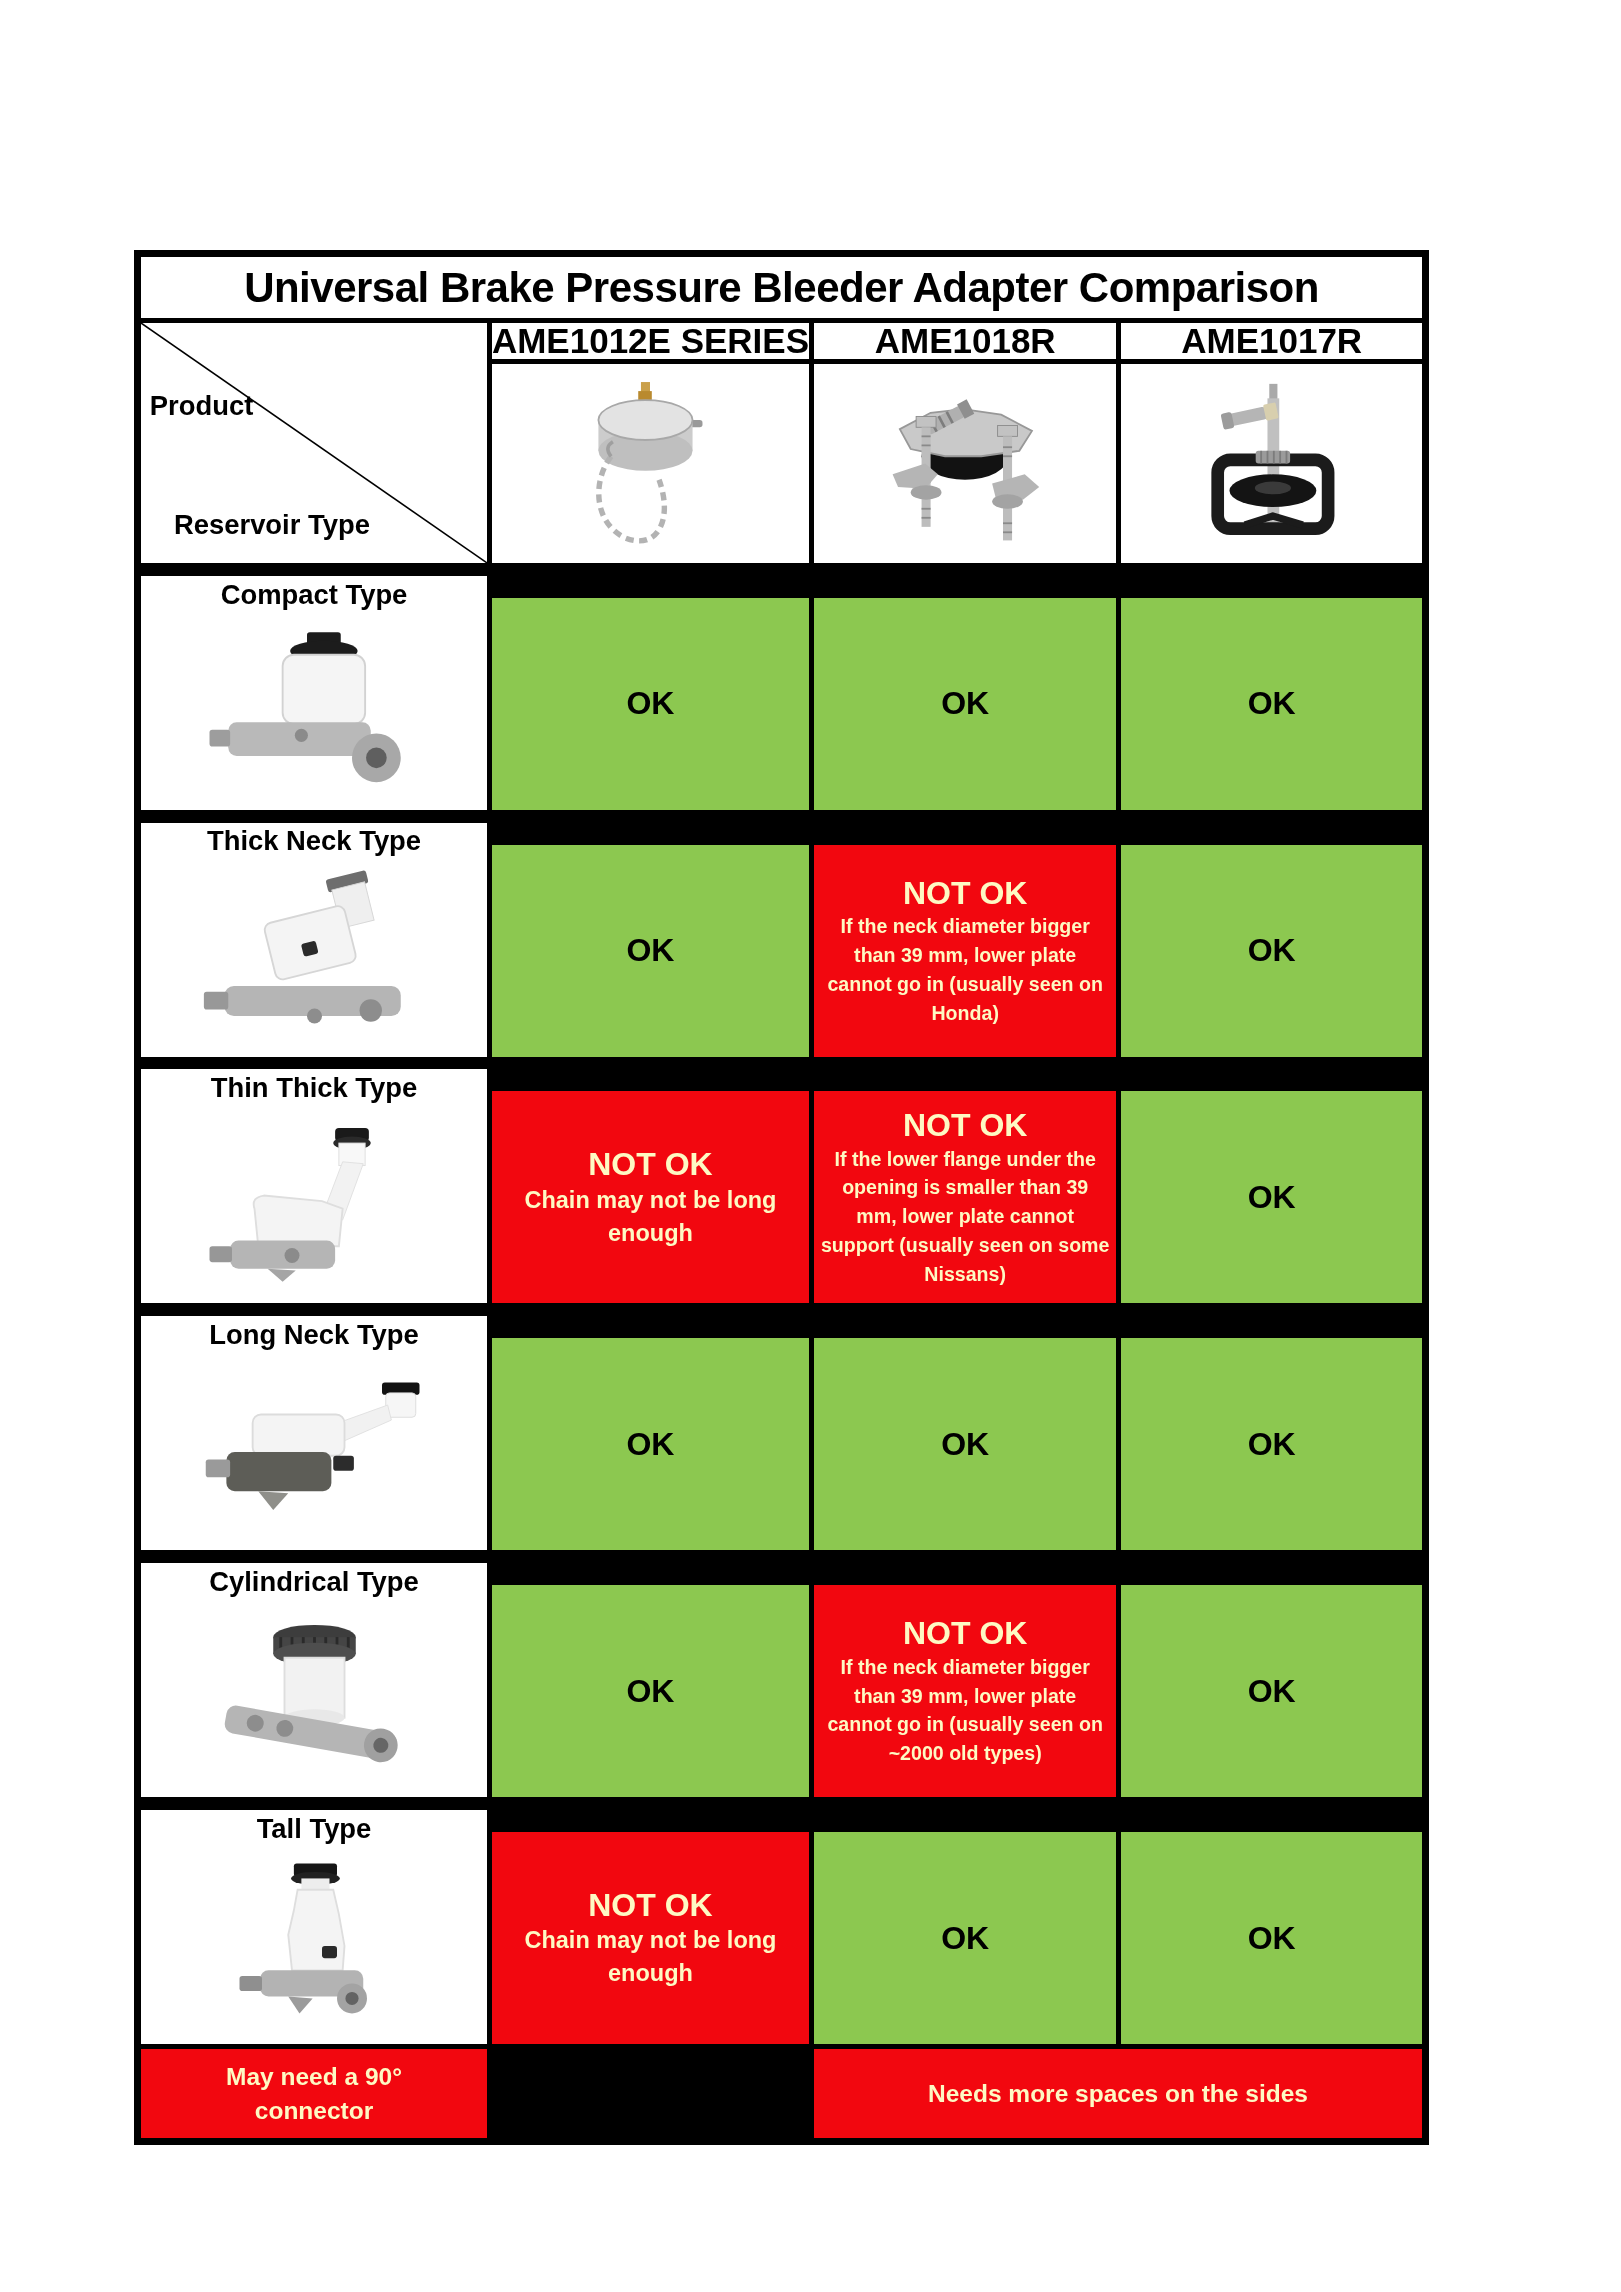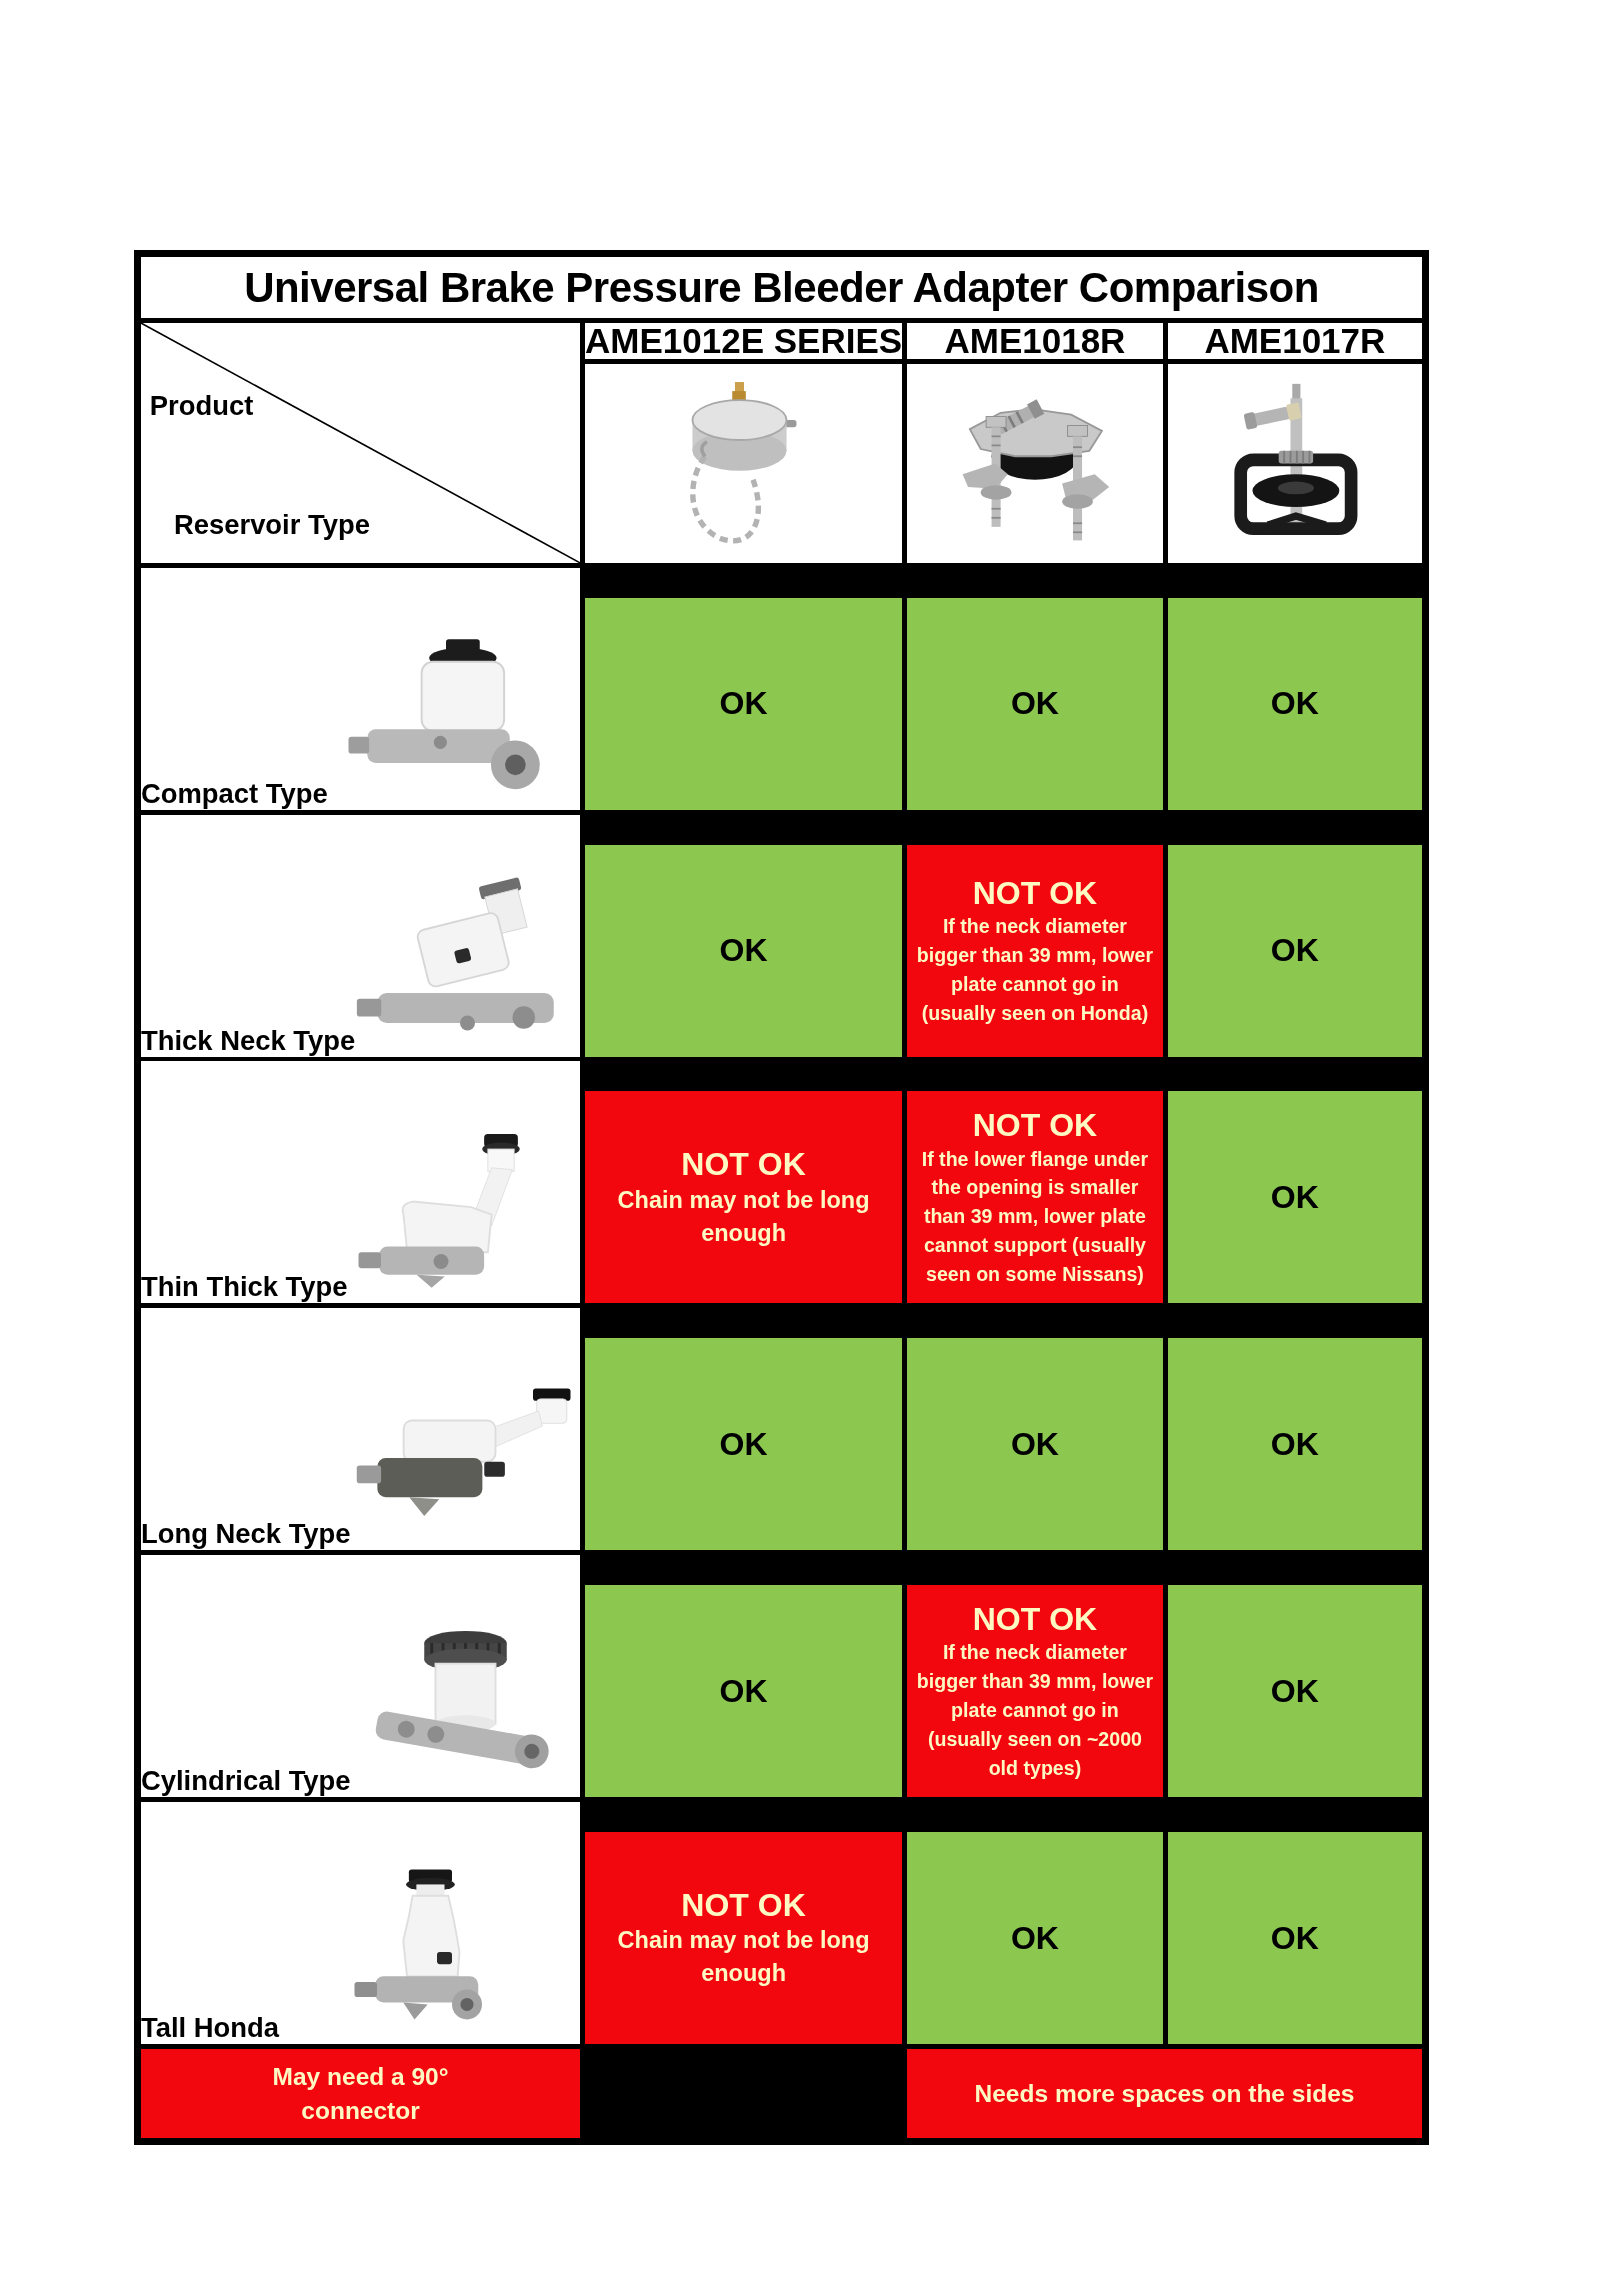--- a/index.html
+++ b/index.html
@@ -12,21 +12,21 @@
         gap:4.9px;}
   .cell{background:#fff;position:relative;box-sizing:border-box;}
   .title-cell{grid-column:1 / -1;display:flex;align-items:center;justify-content:center;}
   .title-cell .t{font-size:42px;font-weight:bold;letter-spacing:-0.5px;white-space:nowrap;}
   .corner-cell{grid-column:1;grid-row:2 / 4;}
   .corner-cell svg.diag{position:absolute;inset:0;width:100%;height:100%;}
   .corner-product{position:absolute;left:8.8px;top:67px;font-size:27.4px;font-weight:bold;}
   .corner-reservoir{position:absolute;left:33px;bottom:21.6px;font-size:27.4px;font-weight:bold;}
   .pname{display:flex;align-items:center;justify-content:center;font-size:35px;font-weight:bold;white-space:nowrap;}
   .pphoto{display:flex;align-items:center;justify-content:center;}
-  .rowhead{display:flex;flex-direction:row;align-items:flex-end;}
+  .rowhead{display:flex;flex-direction:column;align-items:center;margin-top:8px;}
   .rowhead .lbl{font-size:27.4px;font-weight:bold;margin-top:2.9px;white-space:nowrap;}
   .rowhead .imgwrap{flex:1;display:flex;align-items:center;justify-content:center;}
   .status-cell{display:flex;flex-direction:column;align-items:center;justify-content:center;
         text-align:center;padding:3.9px 5.9px;margin-top:30px;}
   .status-ok{background:#8cc850;}
   .status-notok{background:#f2070f;color:#fef9c3;}
   .cell-heading{font-size:32px;font-weight:bold;line-height:1.2;}
   .cell-detail{font-size:19.6px;font-weight:bold;line-height:1.47;max-width:302px;}
   .cell-detail:empty{display:none;}
   .detail-lg{font-size:23.5px;line-height:1.4;max-width:284px;}
@@ -286,21 +286,21 @@
     <div class="cell status-cell status-notok">
       <div class="cell-heading">NOT OK</div>
       <div class="cell-detail">If the neck diameter bigger than 39 mm, lower plate cannot go in (usually seen on ~2000 old types)</div>
     </div>
     <div class="cell status-cell status-ok">
       <div class="cell-heading">OK</div>
 
     </div>
 
     <div class="cell rowhead">
-      <div class="lbl">Tall Honda</div>
+      <div class="lbl">Tall Type</div>
       <div class="imgwrap">
         <svg width="225" height="186" viewBox="0 0 240 190">
           <rect x="98" y="8" width="46" height="14" rx="3" fill="#161616"></rect>
           <ellipse cx="121" cy="24" rx="26" ry="7" fill="#222"></ellipse>
           <rect x="106" y="24" width="30" height="12" fill="#ededed"></rect>
           <path d="M102,36 L140,36 L146,62 L152,96 L150,122 L96,122 L92,84 L98,58 Z" fill="#f4f4f4" stroke="#dedede" stroke-width="2"></path>
           <rect x="128" y="96" width="16" height="13" rx="3" fill="#2a2a2a"></rect>
           <rect x="62" y="122" width="110" height="28" rx="9" fill="#b3b3b3"></rect>
           <rect x="40" y="128" width="24" height="16" rx="3" fill="#8f8f8f"></rect>
           <circle cx="160" cy="152" r="16" fill="#a3a3a3"></circle>

